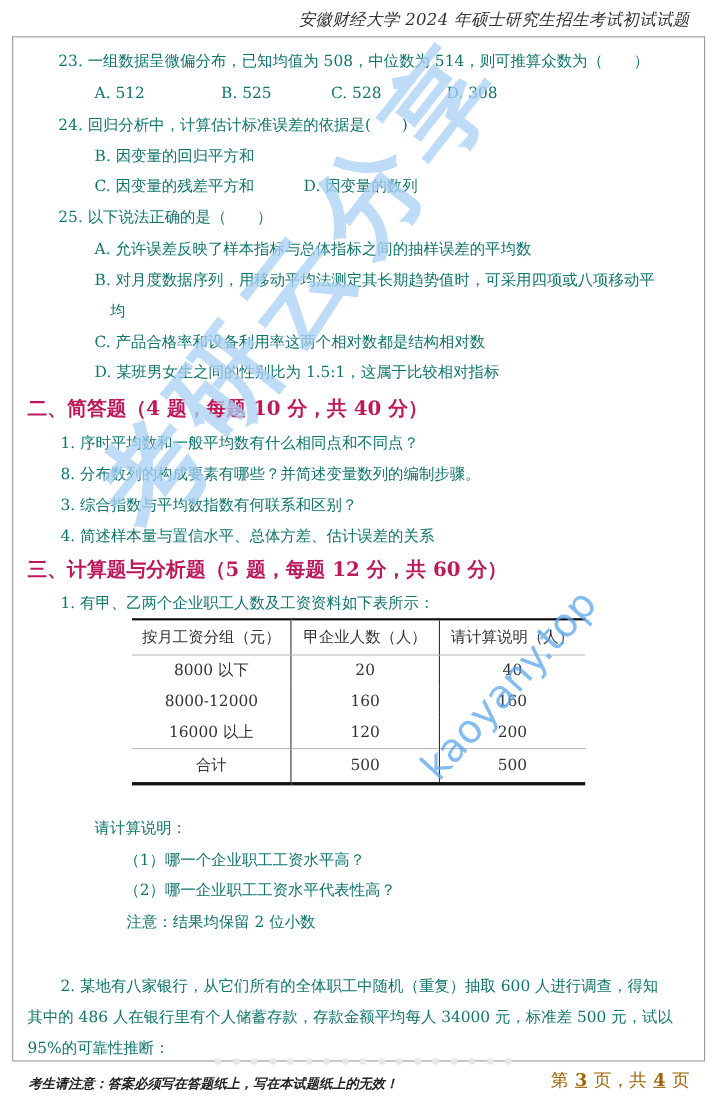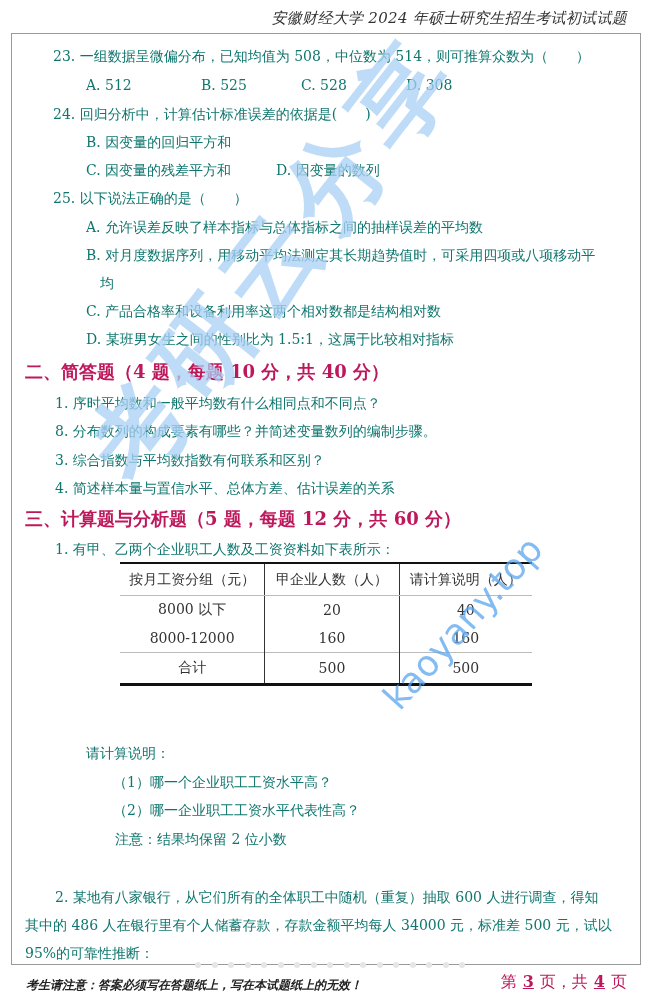--- a/index.html
+++ b/index.html
@@ -30,21 +30,21 @@
   .tbl .total td { border-top: 1px solid #bbb; border-bottom: 3px solid #111; height: 30px; }
   .tbl td.c1 { width: 145px; border-right: 1px solid #333; }
   .tbl td.c2 { width: 134px; border-right: 1px solid #333; }
   .tbl td.c3 { width: 133px; }
 
   .footer-note {
     position: absolute; left: 26px; top: 977px; font-size: 12px;
     font-style: italic; font-weight: bold; color: #222;
   }
   .footer-page {
-    position: absolute; right: 26px; top: 972px; font-size: 16px; color: #be185d;
+    position: absolute; right: 26px; top: 972px; font-size: 16px; color: #a16207;
   }
   .footer-page .num { text-decoration: underline; font-weight: bold; padding: 0 6px; }
 
   .dots {
     position: absolute; left: 195px; top: 960px; width: 270px; height: 10px;
     display: flex; justify-content: space-between; align-items: center;
   }
   .dots i { width: 6px; height: 6px; border-radius: 50%; background: #e6e6e6; display: block; }
 
   .watermark { position: absolute; pointer-events: none; color: #a9d0f5; opacity: 0.75; }
@@ -109,20 +109,25 @@
   <tr>
     <td class="c1">8000 以下</td>
     <td class="c2">20</td>
     <td class="c3">40</td>
   </tr>
   <tr>
     <td class="c1">8000-12000</td>
     <td class="c2">160</td>
     <td class="c3">160</td>
   </tr>
+  <tr>
+    <td class="c1">16000 以上</td>
+    <td class="c2">120</td>
+    <td class="c3">200</td>
+  </tr>
   <tr class="total">
     <td class="c1">合计</td>
     <td class="c2">500</td>
     <td class="c3">500</td>
   </tr>
 </tbody>
   </table>
 
 <div class="line" style="left:86px; top:744px;">请计算说明：</div>
 <div class="line" style="left:113px; top:773px;">（1）哪一个企业职工工资水平高？</div>

